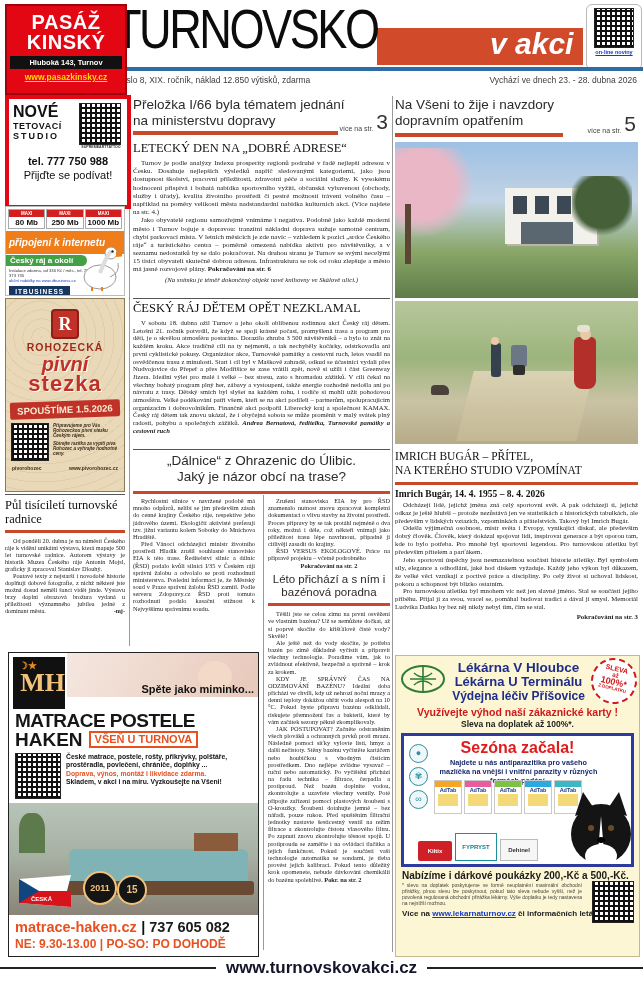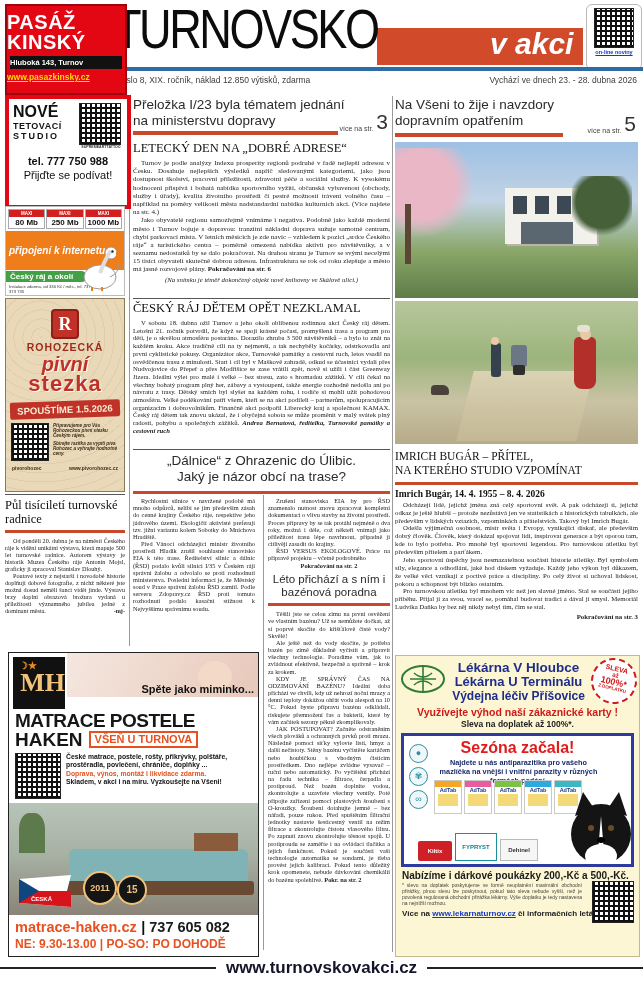--- a/index.html
+++ b/index.html
@@ -18,21 +18,21 @@
   .teaser-title{font-size:13.5px;color:#2b2b2b;line-height:1.22;}
   .more{display:flex;align-items:flex-end;gap:3px;}
   .more .lbl{font-size:7px;color:#444;}
   .more .num{font-size:21px;color:#333;line-height:0.9;}
   .arthead{font-family:"Liberation Serif",serif;text-align:left;color:#111;}
   .qr{background:#fff;border:1px solid #222;
       background-image:repeating-linear-gradient(0deg,#111 0 2px,transparent 2px 5px),
                        repeating-linear-gradient(90deg,#111 0 2px,#fff 2px 5px);}
   .link{color:#1439c4;text-decoration:underline;cursor:pointer;}
   
-  .pasaz{background:#e30613;border:2px solid #9e0410;color:#fff;}
+  .pasaz{background:#e30613;border:2px solid #9e0410;color:#fff;text-align:center;}
   .pasaz .big{font-weight:900;font-size:20px;line-height:1.0;letter-spacing:0.5px;}
   .pasaz .addr{background:#111;color:#fff;font-size:7.5px;font-weight:bold;padding:2px 0;margin:4px 3px 3px;}
   .pasaz .web{color:#ffd800;font-size:8.5px;font-weight:bold;text-decoration:underline;}
   .tattoo{background:#fff;border:4px solid #e30613;}
   .itads{background:#fff;border:1px solid #bbb;overflow:hidden;}
   .tarif{border:1px solid #aaa;background:#fff;text-align:center;flex:1;}
   .tarif .maxi{background:#d21f1f;color:#fff;font-size:4.5px;font-weight:bold;padding:1px 0;}
   .tarif .val{font-size:8px;font-weight:bold;color:#111;padding:1px 0;}
   .beer{background:#ead9b8;border:1px solid #8a7a55;overflow:hidden;
         background-image:repeating-radial-gradient(circle at 30% 20%,rgba(150,120,70,.12) 0 1px,transparent 1px 9px);}
@@ -95,21 +95,21 @@
         </div>
       <div class="tarif">
           <div class="maxi">MAXI</div>
           <div class="val">250 Mb</div>
         </div>
       <div class="tarif">
           <div class="maxi">MAXI</div>
           <div class="val">1000 Mb</div>
         </div>
     </div>
-    <div style="background:#ef7d1a;color:#fff;font-weight:bold;font-style:italic;font-size:10px;padding:14px 3px;margin-top:2px;">připojení k internetu</div>
+    <div style="background:#ef7d1a;color:#fff;font-weight:bold;font-style:italic;font-size:10px;padding:6px 3px;margin-top:2px;">připojení k internetu</div>
     <div style="background:#43a047;color:#fff;font-size:8px;font-weight:bold;padding:1px 4px;width:62%;border-radius:0 6px 6px 0;margin-top:1px;">Český ráj a okolí</div>
     <div style="font-size:4.2px;color:#333;padding:2px 3px 0;width:70%;">Instalace zdarma, od 330 Kč / měs., tel. 737 373 735</div>
     <div style="font-size:4.2px;color:#1439c4;padding:0 3px;width:70%;">akční nabídky na www.itbusiness.cz</div>
     <div style="background:#16355f;color:#fff;font-size:6.5px;font-weight:bold;letter-spacing:1px;width:52%;text-align:center;padding:2px 0;margin:3px 0 0 3px;">ITBUSINESS</div>
     <svg class="abs" style="right:2px;bottom:4px;" width="42" height="52" viewBox="0 0 42 52">
       <ellipse cx="20" cy="38" rx="16" ry="12" fill="#fff" stroke="#999" stroke-width="1"></ellipse>
       <path d="M30 38 Q40 34 38 24" stroke="#999" fill="none"></path>
       <circle cx="31" cy="14" r="6" fill="#fff" stroke="#999"></circle>
       <path d="M20 34 Q26 18 31 12" stroke="#ddd" stroke-width="4" fill="none"></path>
       <polygon points="36,13 48,17 36,18" fill="#ef7d1a"></polygon>
@@ -142,21 +142,21 @@
     <div class="arthead" style="font-size:12.5px;line-height:1.15;">Půl tisíciletí turnovské radnice</div>
     <div class="redbar" style="height:3px;margin:3px 0 4px;"></div>
     <div class="bodytxt just" style="font-size:6.2px;line-height:1.14;">
       <p>Od pondělí 20. dubna je na náměstí Českého ráje k vidění unikátní výstava, která mapuje 500 let turnovské radnice. Autorem výstavy je historik Muzea Českého ráje Antonín Mojsl, graficky ji zpracoval Stanislav Dlouhý.</p>
       <p><span>Poutavé texty z nejstarší i novodobé historie doplňují dobové fotografie, z nichž některé jste možná dosud neměli šanci vidět jinde. Výstavu brzy doplní obrazová brožura vydaná u příležitosti významného jubilea jedné z dominant města.</span>
          <b style="float:right;">-mj-</b></p>
     </div>
   </div>
 
   <div class="abs" style="left:133px;top:97px;width:257px;height:42px;">
-    <div class="teaser-title" style="width:218px;">Přeložka I/23 byla tématem jednání na ministerstvu dopravy</div>
+    <div class="teaser-title" style="width:218px;">Přeložka I/66 byla tématem jednání na ministerstvu dopravy</div>
     <div class="redbar" class2="" style="position:absolute;left:0;top:34px;width:205px;height:4px;"></div>
     <div class="more" style="position:absolute;right:2px;top:16px;">
       <span class="lbl">více na str.</span>
       <span class="num">3</span>
     </div>
   </div>
 
   <div class="abs" style="left:133px;top:141px;width:257px;height:155px;overflow:hidden;">
     <div class="arthead" style="font-size:12.5px;margin-bottom:3px;">LETECKÝ DEN NA „DOBRÉ ADRESE“</div>
     <div class="bodytxt just" style="font-size:7px;line-height:1.17;">

